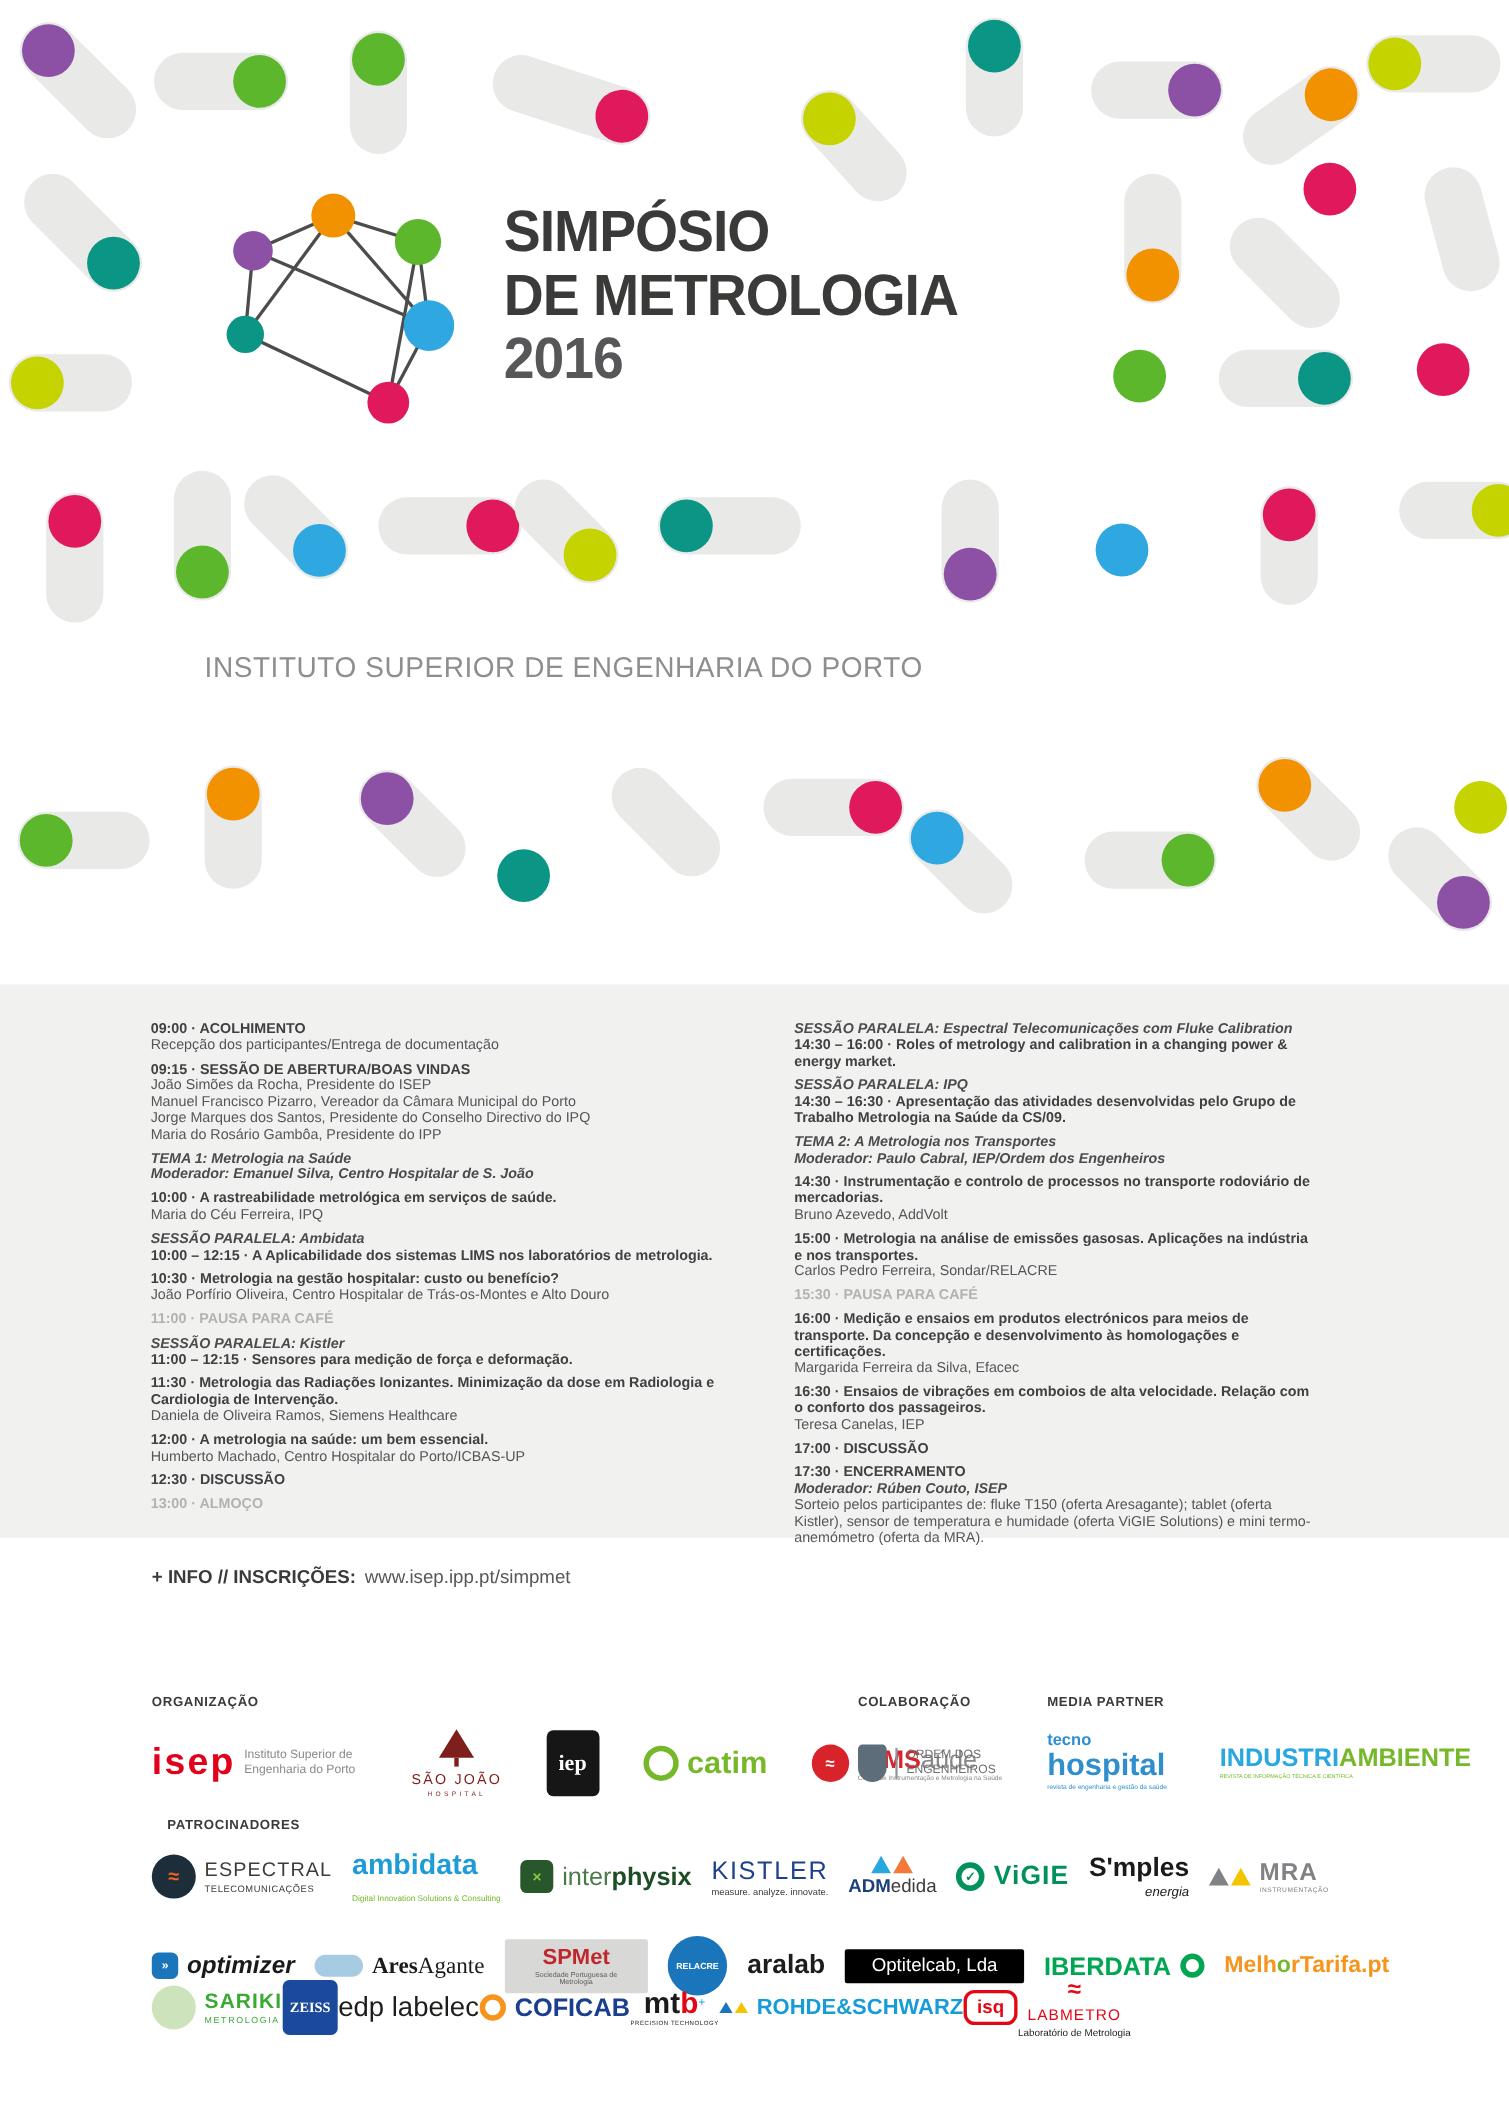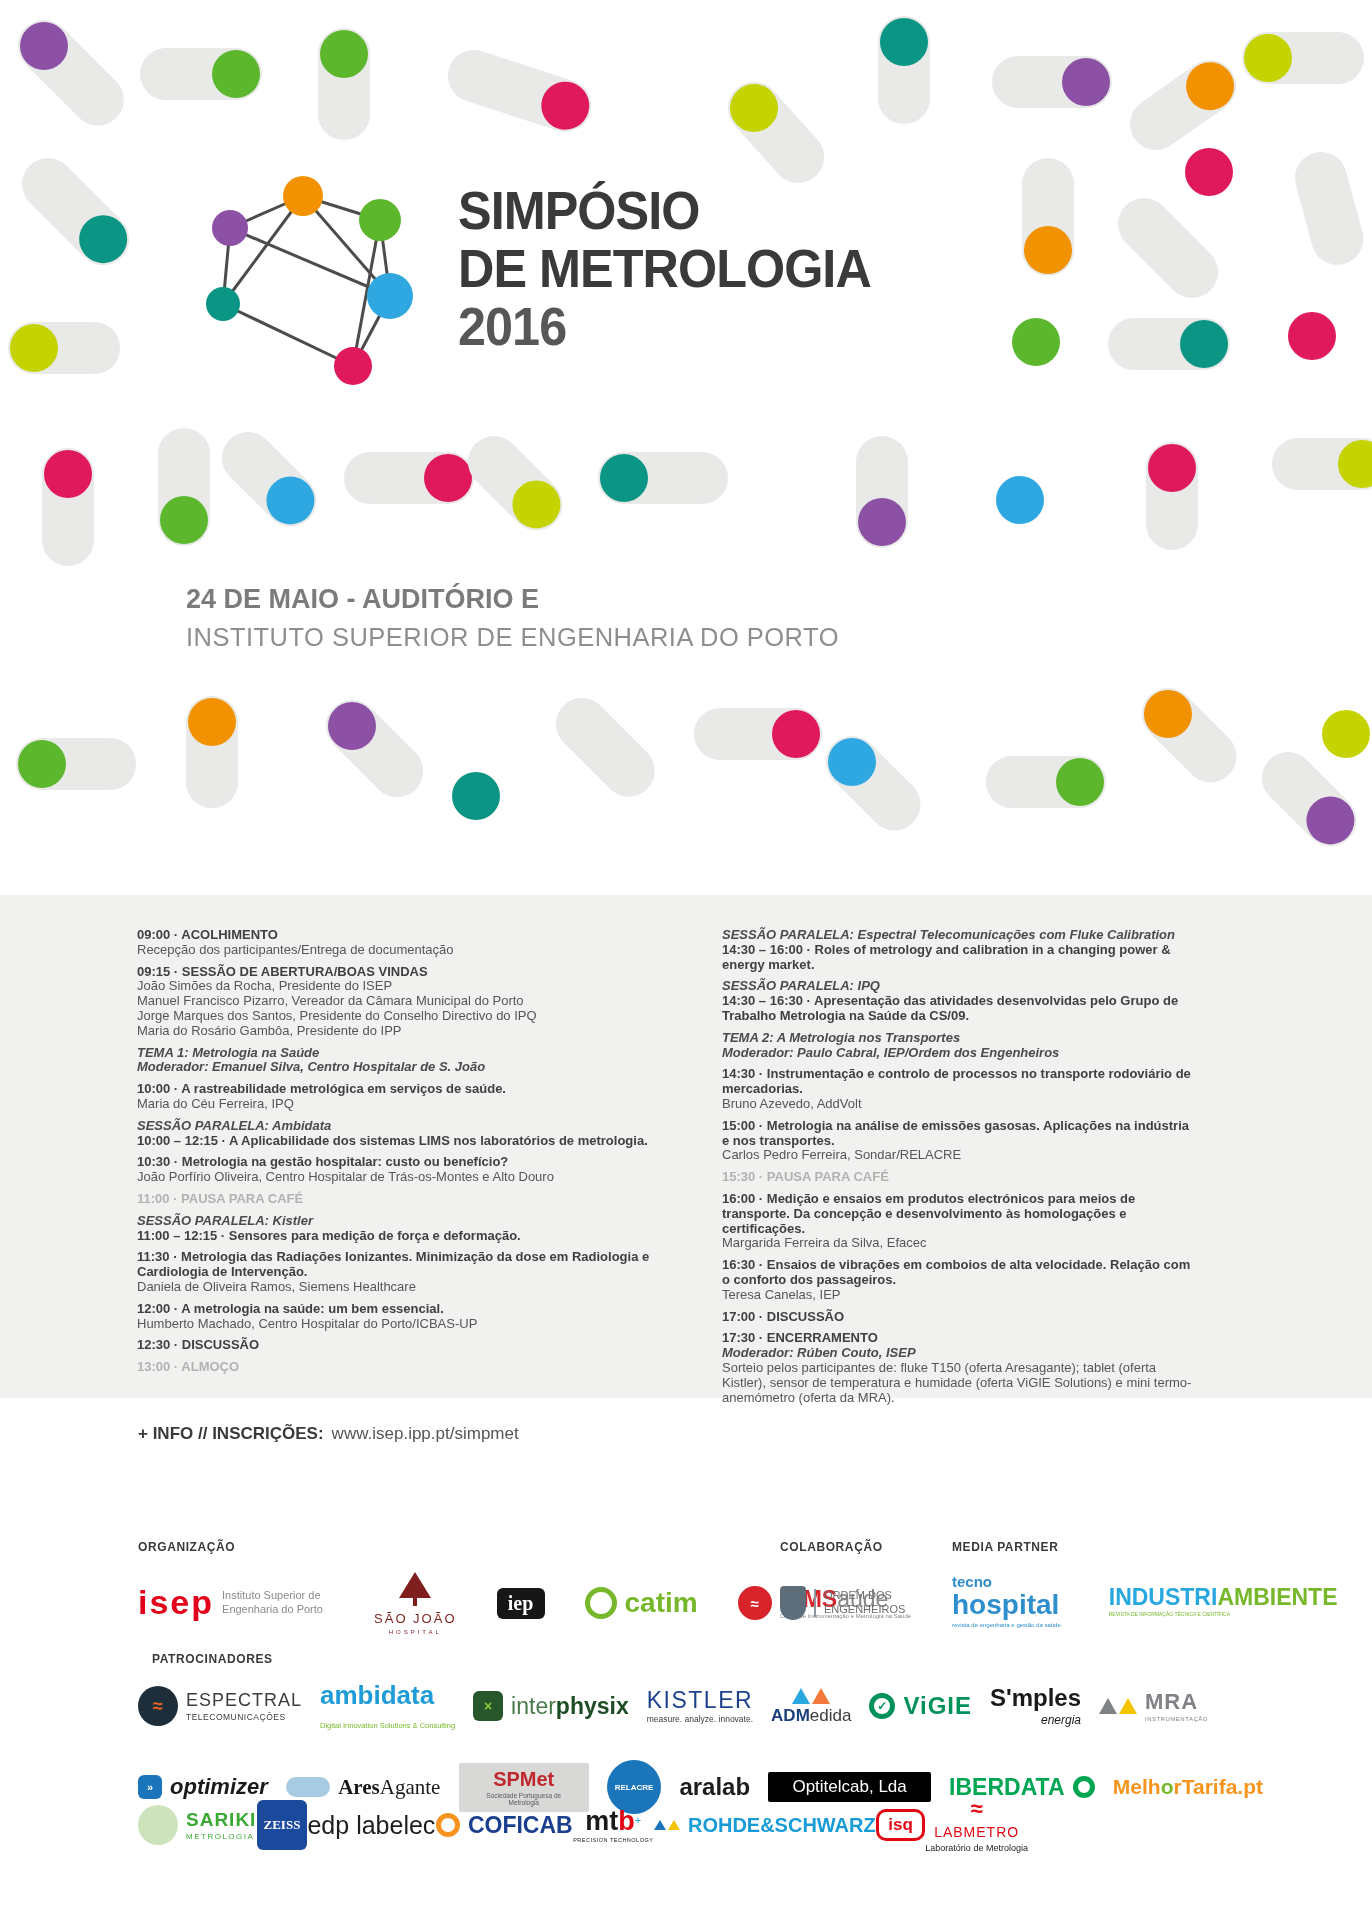--- a/index.html
+++ b/index.html
@@ -176,21 +176,20 @@
   <circle cx="155" cy="210" r="19" fill="#e0195d"></circle>
 </svg>
 
 <div class="title">
   <div>SIMPÓSIO</div>
   <div>DE METROLOGIA</div>
   <div class="title-year">2016</div>
 </div>
 
 <div class="venue">
-  <div class="venue-1">24 DE MAIO - AUDITÓRIO E</div>
   <div class="venue-2">INSTITUTO SUPERIOR DE ENGENHARIA DO PORTO</div>
 </div>
 
 <div class="band">
   <div id="program-left" class="prog-col">
       <div class="prog-line prog-b">09:00 · ACOLHIMENTO</div>
       <div class="prog-line prog-r">Recepção dos participantes/Entrega de documentação</div>
       <div class="prog-line prog-b prog-gap">09:15 · SESSÃO DE ABERTURA/BOAS VINDAS</div>
       <div class="prog-line prog-r">João Simões da Rocha, Presidente do ISEP</div>
       <div class="prog-line prog-r">Manuel Francisco Pizarro, Vereador da Câmara Municipal do Porto</div>
@@ -253,21 +252,21 @@
       <span class="licon" style="display: inline-flex; flex-direction: column; align-items: center;">
         <span style="width: 0px; height: 0px; border-left: 16px solid transparent; border-right: 16px solid transparent; border-bottom: 26px solid rgb(126, 31, 29);"></span>
         <span style="width: 4px; height: 8px; background: rgb(126, 31, 29);"></span>
       </span>
       <div class="logo-text">
         <div class="logo-line"><span style="color: rgb(126, 31, 29); font-size: 13px; letter-spacing: 2px; margin-top: 31px;">SÃO JOÃO</span></div>
         <div class="logo-sub" style="color: rgb(126, 31, 29); font-size: 6px; letter-spacing: 3px;">HOSPITAL</div>
       </div>
     </div>
     <div class="logo">
-      <span class="licon" style="width: 48px; height: 31px; display: inline-flex; align-items: center; justify-content: center; flex: 0 0 auto; background: rgb(22, 22, 22); border-radius: 6px;">
+      <span class="licon" style="width: 48px; height: 60px; display: inline-flex; align-items: center; justify-content: center; flex: 0 0 auto; background: rgb(22, 22, 22); border-radius: 6px;">
         <span style="color: rgb(255, 255, 255); font-weight: 700; font-size: 20px; font-family: &quot;Liberation Serif&quot;, serif;">iep</span>
       </span>
     </div>
     <div class="logo">
       <span class="licon" style="width: 32px; height: 32px; display: inline-flex; align-items: center; justify-content: center; flex: 0 0 auto; border: 5px solid rgb(118, 184, 42); border-radius: 50%; box-sizing: border-box;"></span>
       <div class="logo-text">
         <div class="logo-line"><span style="color: rgb(118, 184, 42); font-size: 28px; font-weight: 700;">catim</span></div>
       </div>
     </div>
     <div class="logo">

